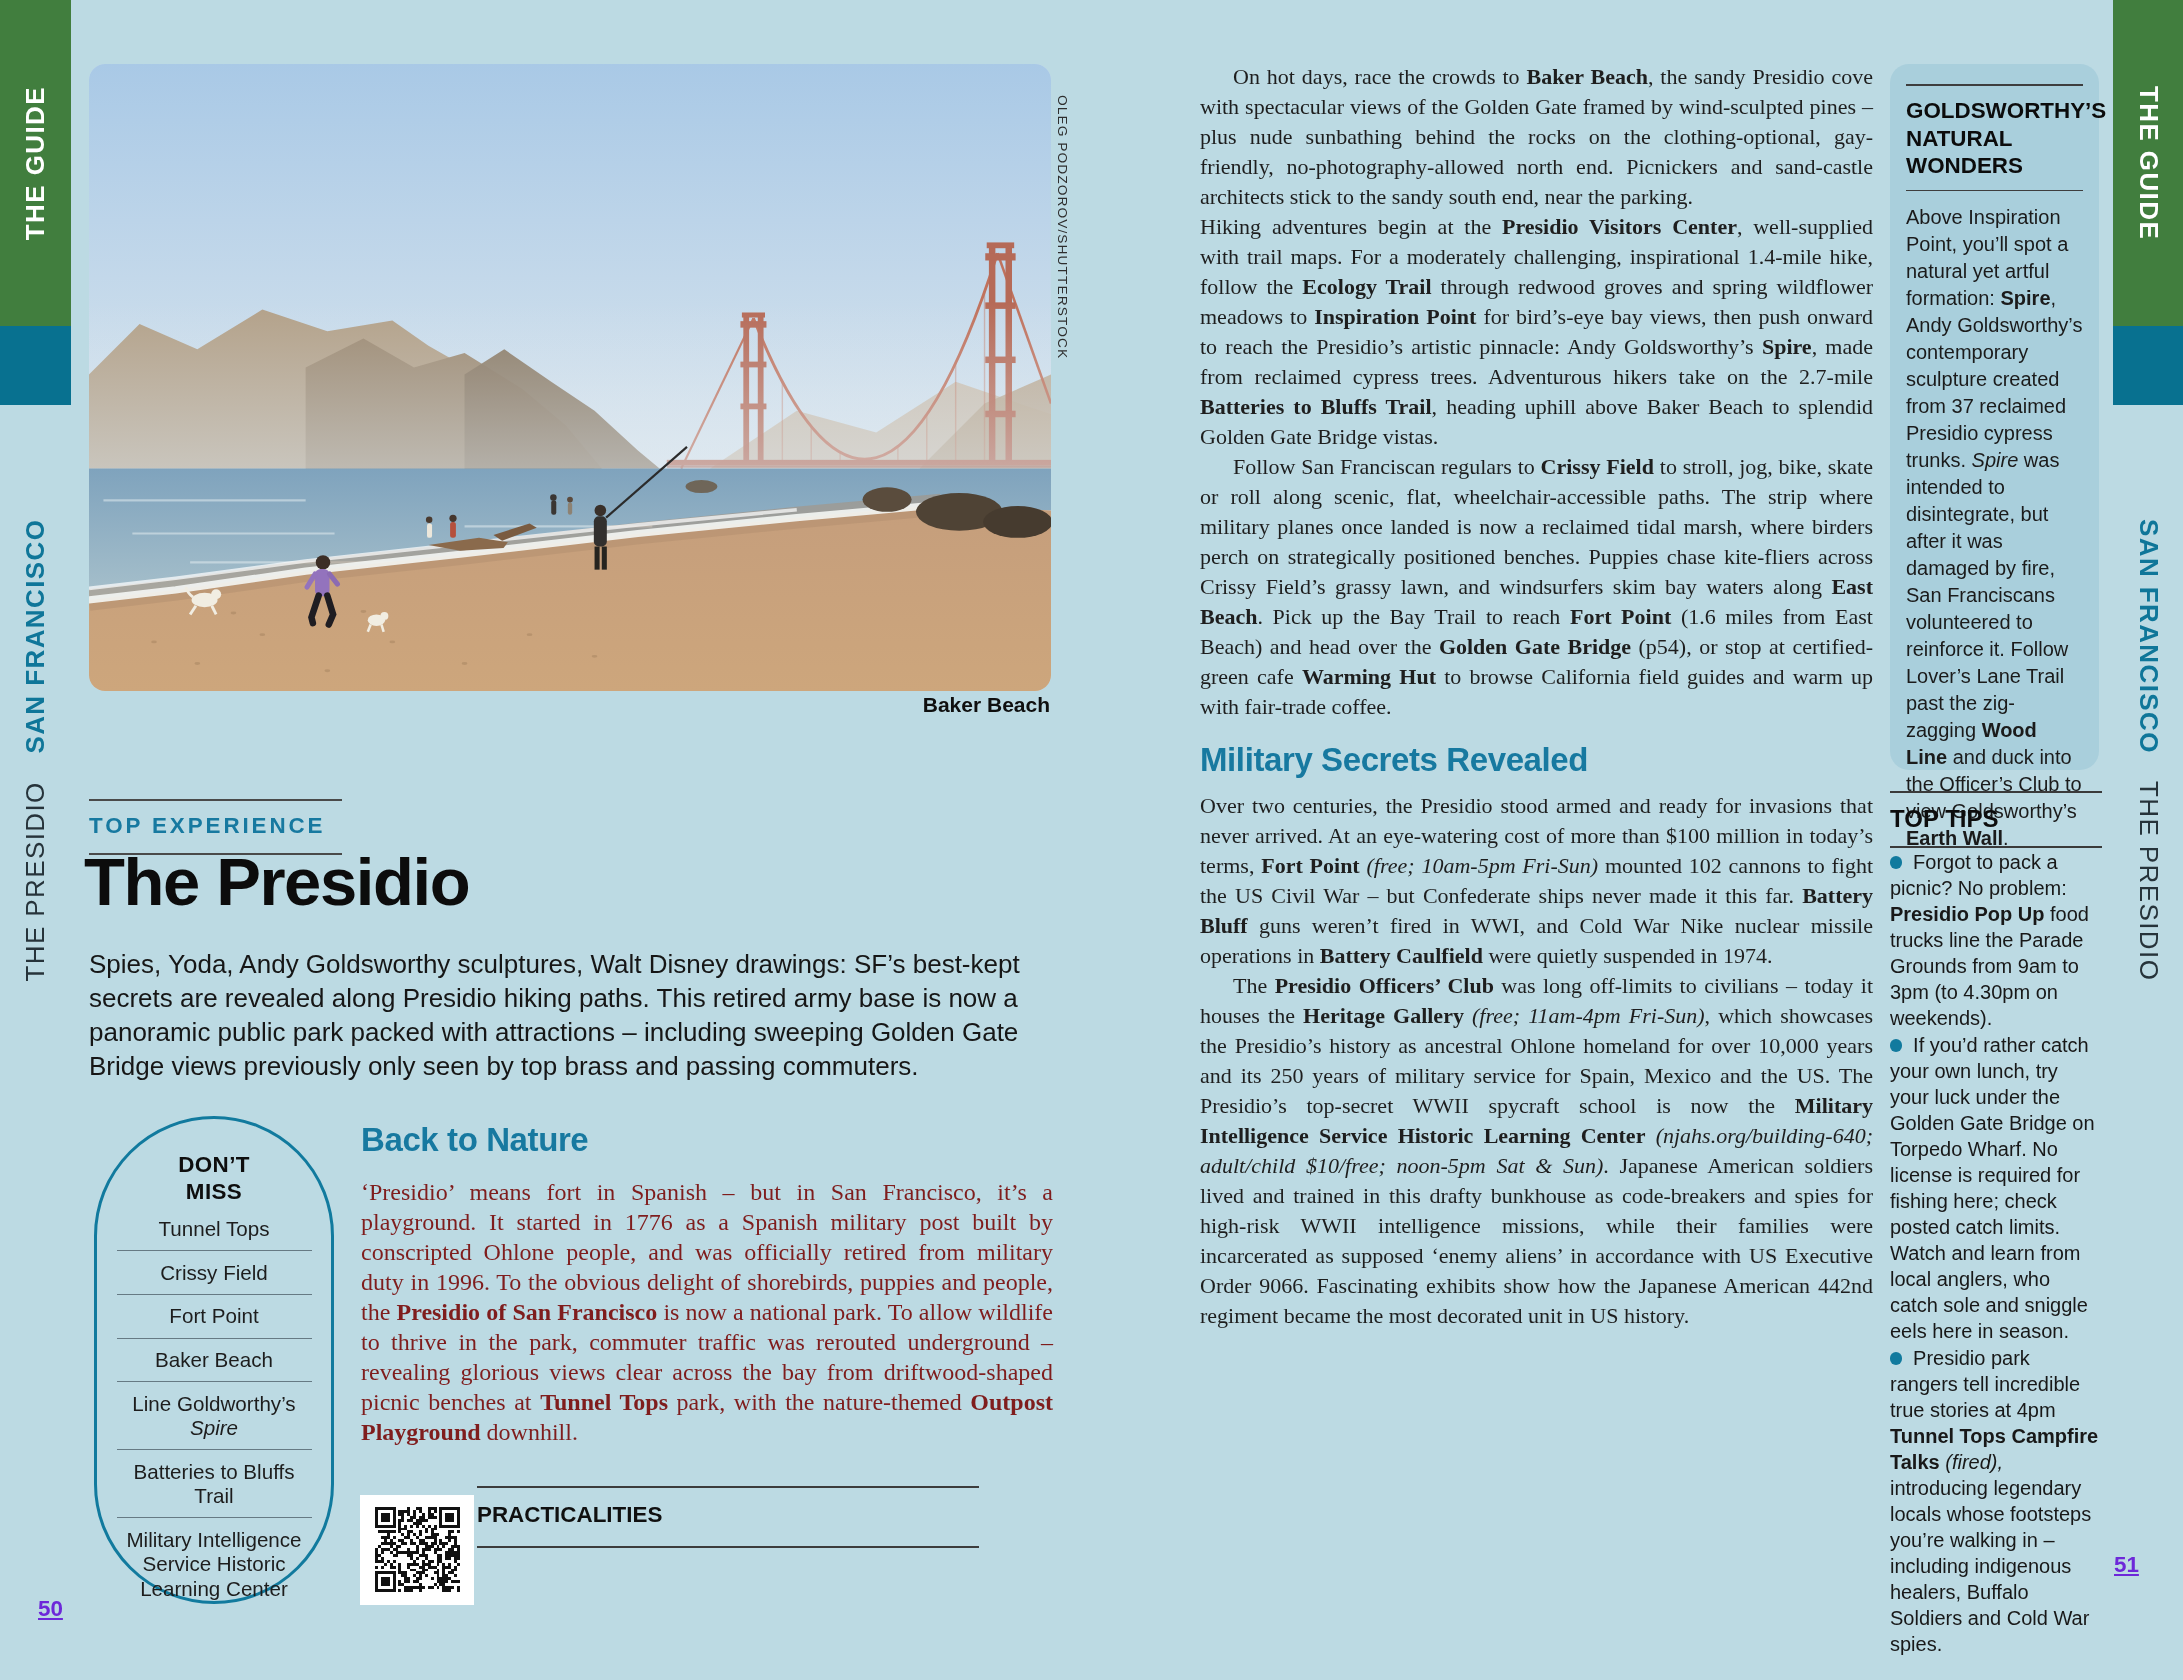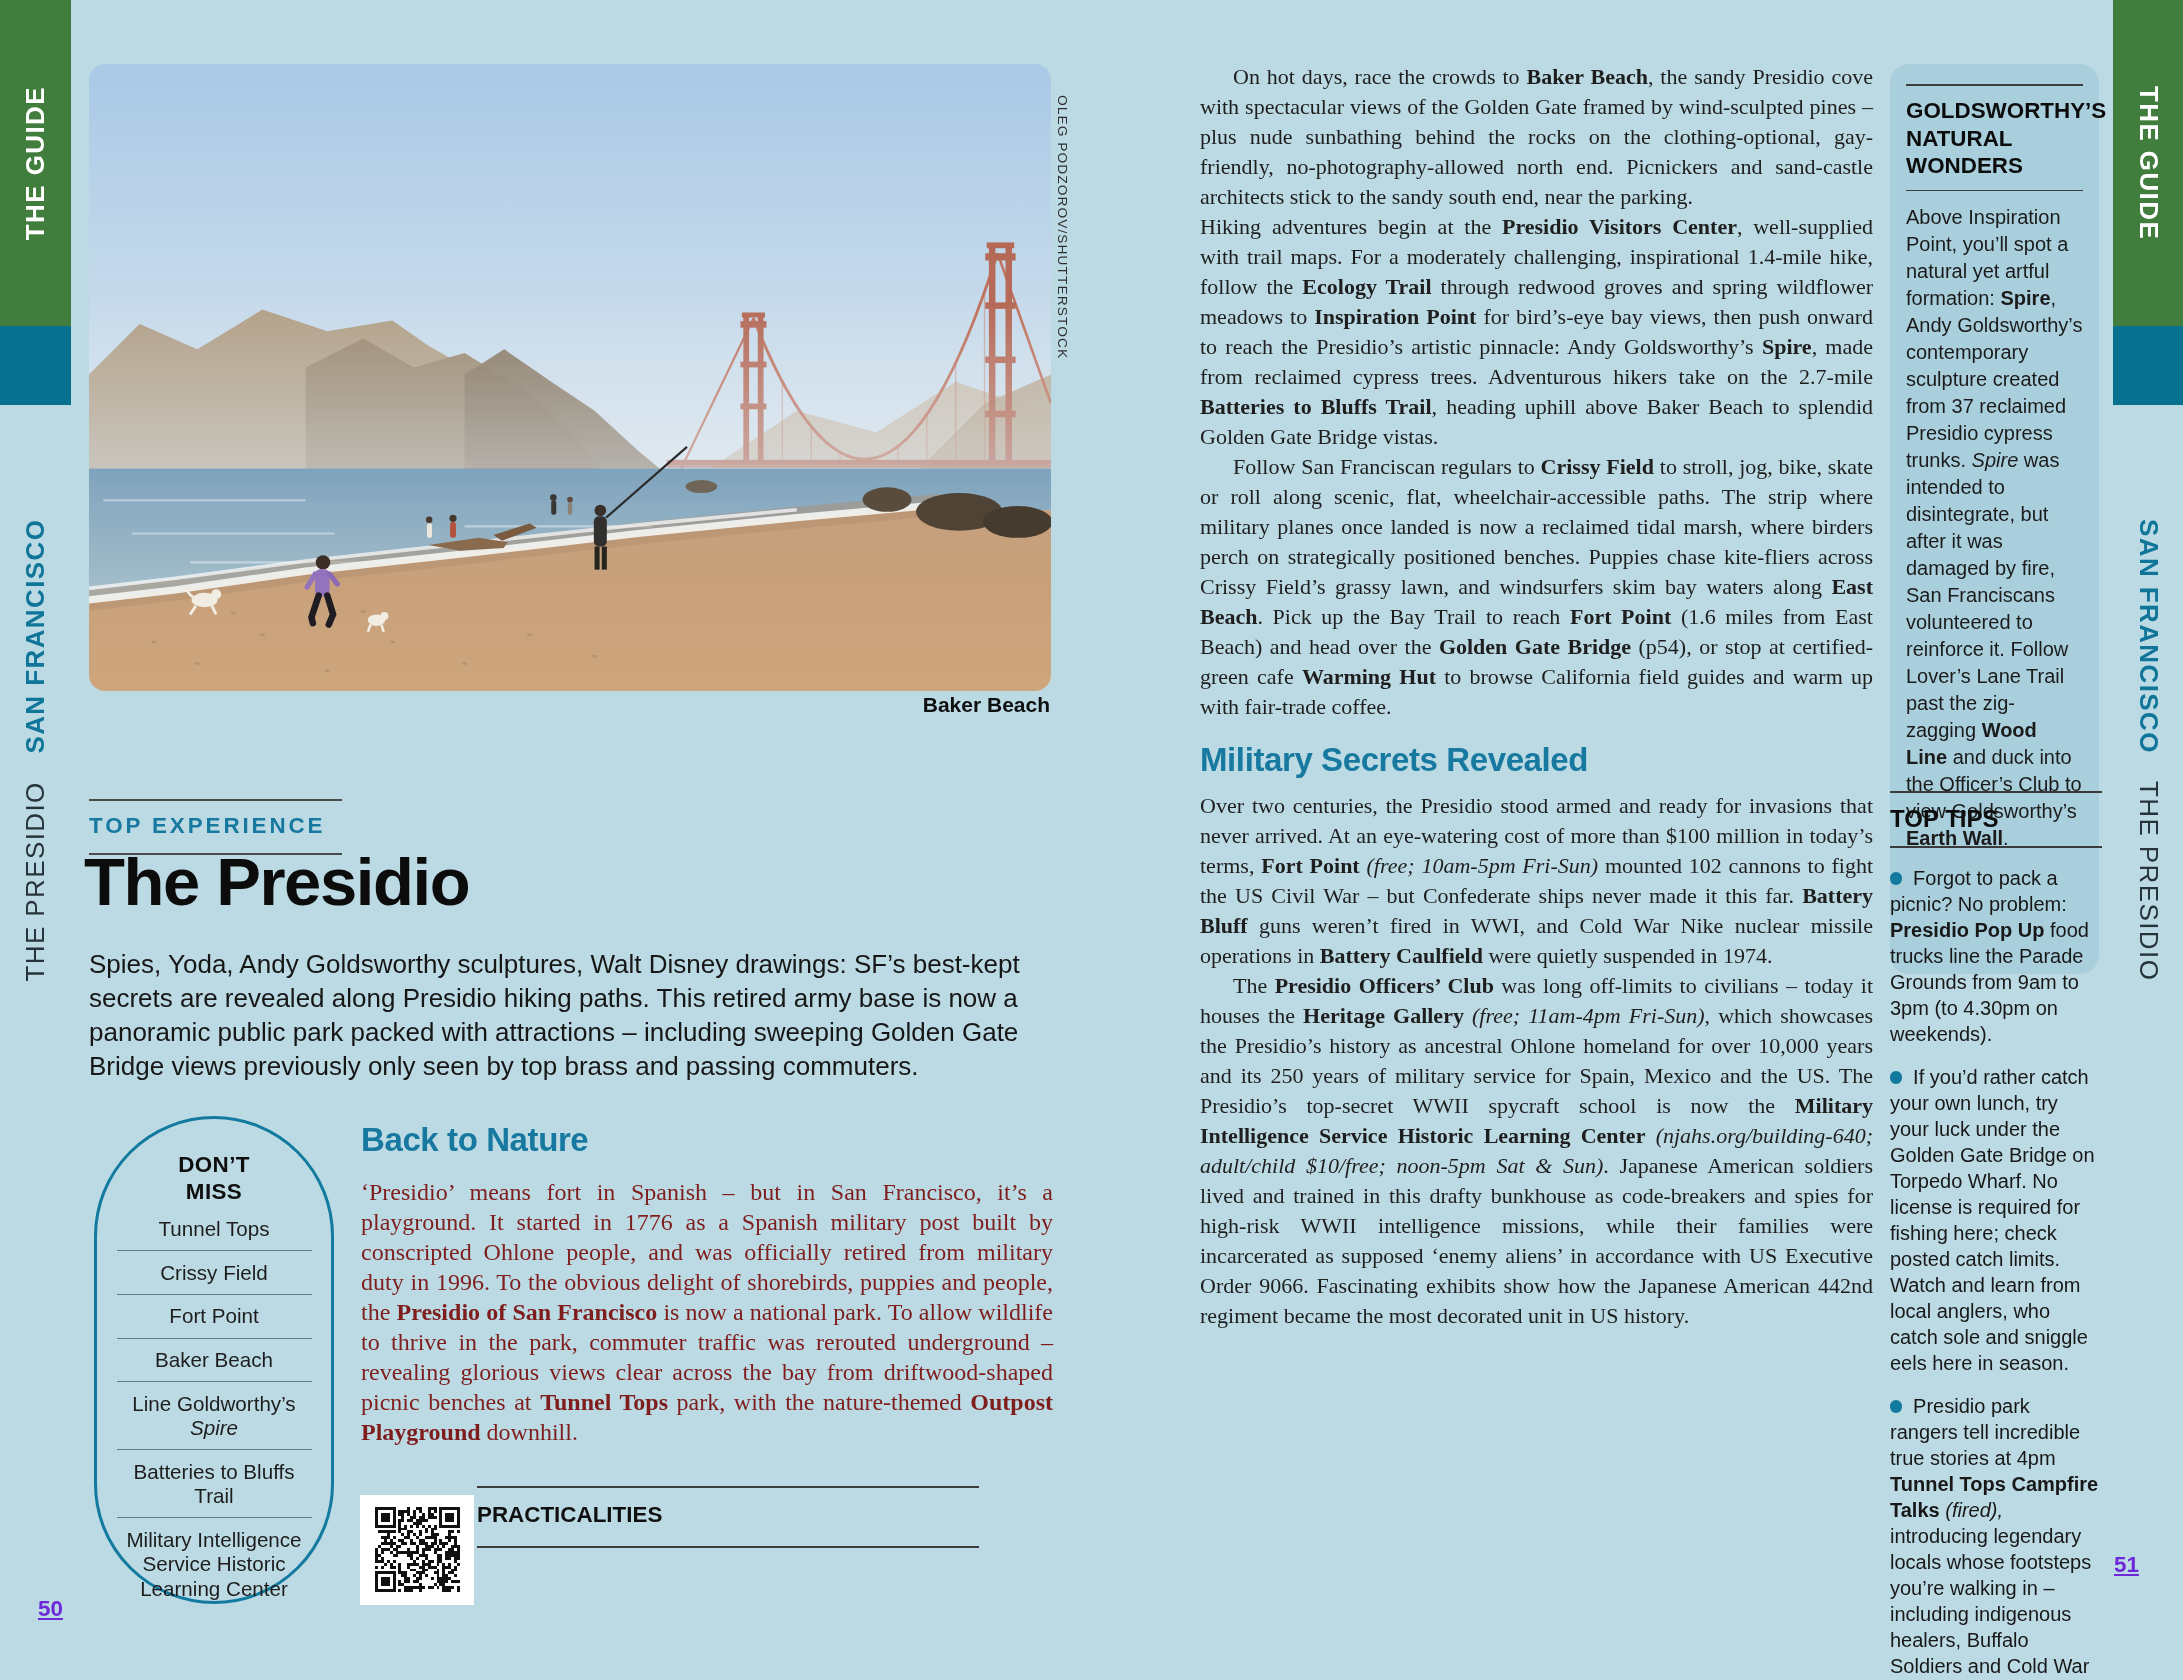--- a/index.html
+++ b/index.html
@@ -50,28 +50,28 @@
   .pn-left{left:38px;top:1596px;}
   .pn-right{left:2114px;top:1552px;}
 
   
   .main-col{left:1200px;top:62px;width:673px;}
   .main-col p{margin:0;font-size:22px;line-height:30px;color:#1e1e1e;}
   .ind{text-indent:33px;}
   .main-col h2{margin:20px 0 11.6px;}
   .main-col h2:first-of-type{margin-top:19px;}
 
-  .sidebar-box{left:1890px;top:64px;width:209px;height:910px;box-sizing:border-box;background:#a9cfdc;border-radius:19px;padding:20px 16px 0;}
+  .sidebar-box{left:1890px;top:64px;width:209px;height:706px;box-sizing:border-box;background:#a9cfdc;border-radius:19px;padding:20px 16px 0;}
   .sb-rule{height:1.8px;background:#3e3e3e;}
   .sb-title{font-size:22.4px;line-height:27.4px;font-weight:800;color:#0c0c0c;margin:11.6px 0 10px;}
   .sb-body{font-size:20px;line-height:27px;color:#1b1b1b;margin-top:13px;}
 
   .top-tips{left:1890px;top:791px;width:212px;}
   .tt-head{border-top:2.2px solid #3a3a3a;border-bottom:2.2px solid #3a3a3a;padding:11.6px 0 13px;font-size:24px;font-weight:800;color:#0d0d0d;}
-  .tip{margin-top:17px;font-size:20px;line-height:26px;color:#181818;}
+  .tip{margin-top:1px;font-size:20px;line-height:26px;color:#181818;}
   .tip .bullet{display:inline-block;width:12.3px;height:12.3px;border-radius:50%;background:#117a9e;margin-right:10.8px;}
 
   .b{font-weight:700;}
   .i{font-style:italic;}
 </style>
 </head>
 <body>
 
 <div class="spread">
 

